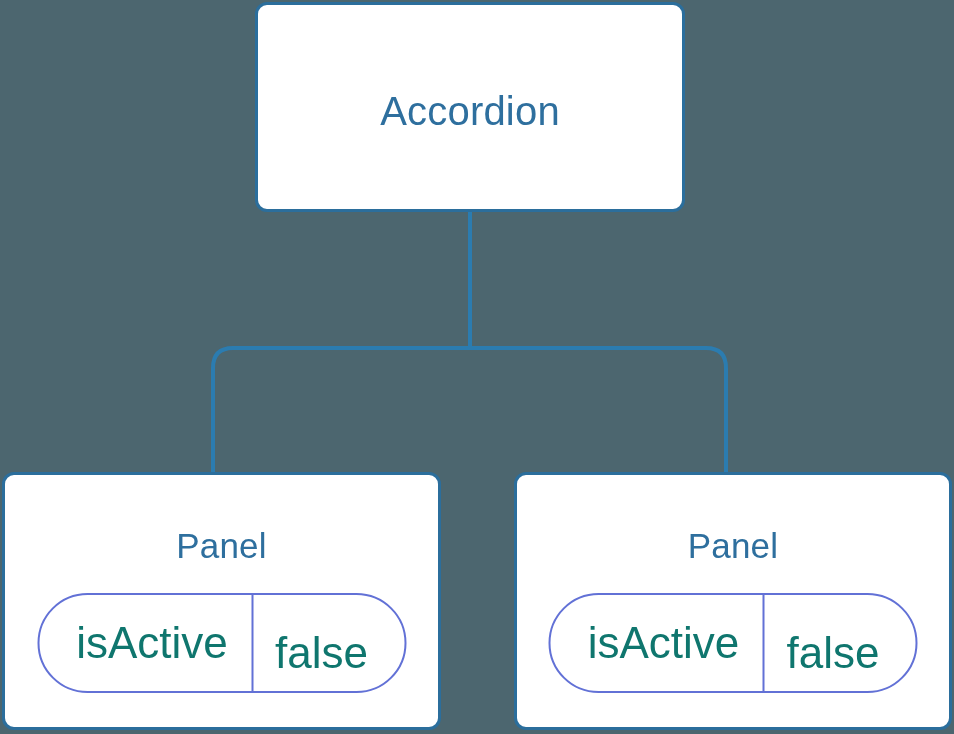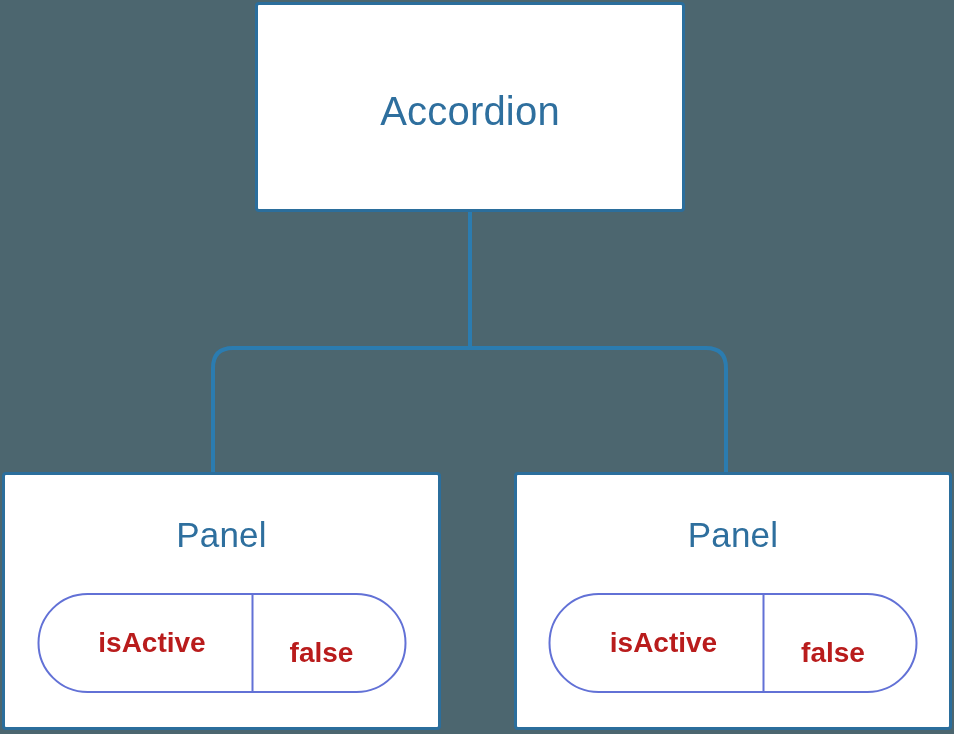--- a/index.html
+++ b/index.html
@@ -29,21 +29,21 @@
     height: 734px;
     z-index: 1;
   }
 
   
   .node-card {
     position: absolute;
     box-sizing: border-box;
     background: #ffffff;
     border: 3px solid #2b6e9c;
-    border-radius: 4px;
+    border-radius: 12px;
     z-index: 2;
   }
   .node-root {
     left: 255px;
     top: 2px;
     width: 430px;
     height: 210px;
   }
   .node-left {
     left: 2px;
@@ -67,21 +67,21 @@
     font-weight: 400;
     letter-spacing: 0.2px;
     white-space: nowrap;
   }
   .node-root .node-title {
     top: 84px;
     font-size: 40px;
   }
   .node-left .node-title,
   .node-right .node-title {
-    top: 40px;
+    top: 51px;
     font-size: 35px;
   }
 
   
   .state-pill {
     position: absolute;
     top: 118px;
     left: 50%;
     transform: translateX(-50%);
     box-sizing: border-box;
@@ -91,23 +91,23 @@
     border: 2px solid #6271d6;
     border-radius: 52px;
     background: transparent;
     overflow: hidden;
   }
   .pill-key,
   .pill-val {
     display: flex;
     align-items: center;
     justify-content: center;
-    color: #b91c1c;
-    font-size: 28px;
-    font-weight: 700;
+    color: #0f766e;
+    font-size: 44px;
+    font-weight: 400;
     white-space: nowrap;
     box-sizing: border-box;
   }
   .pill-key {
     width: 214px;
     padding-left: 14px;
     border-right: 2px solid #6271d6;
   }
   .pill-val {
     width: 151px;

